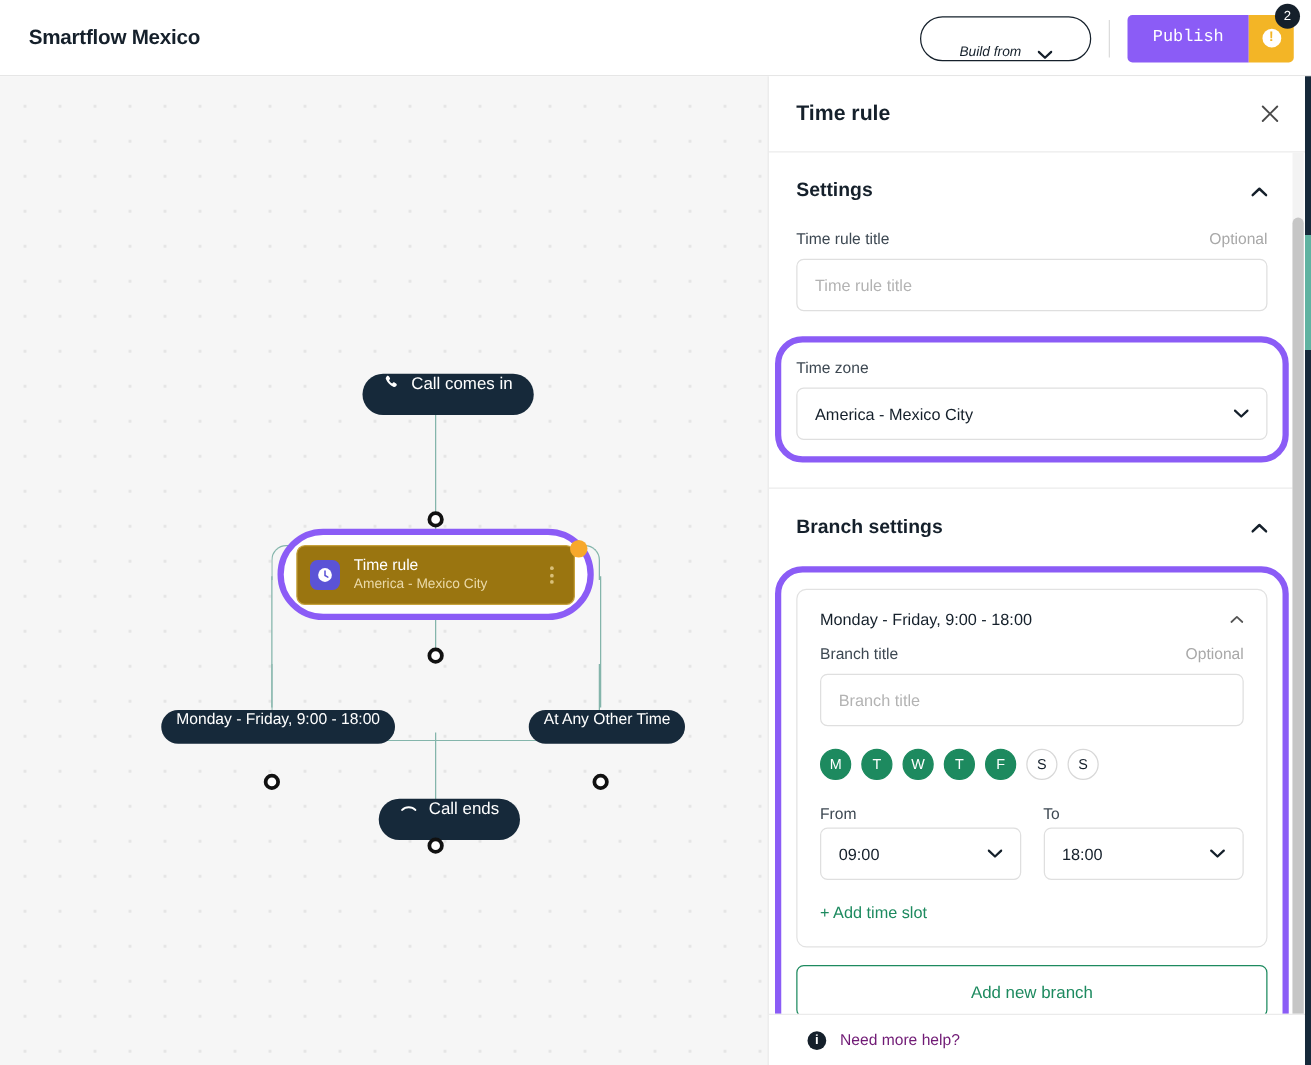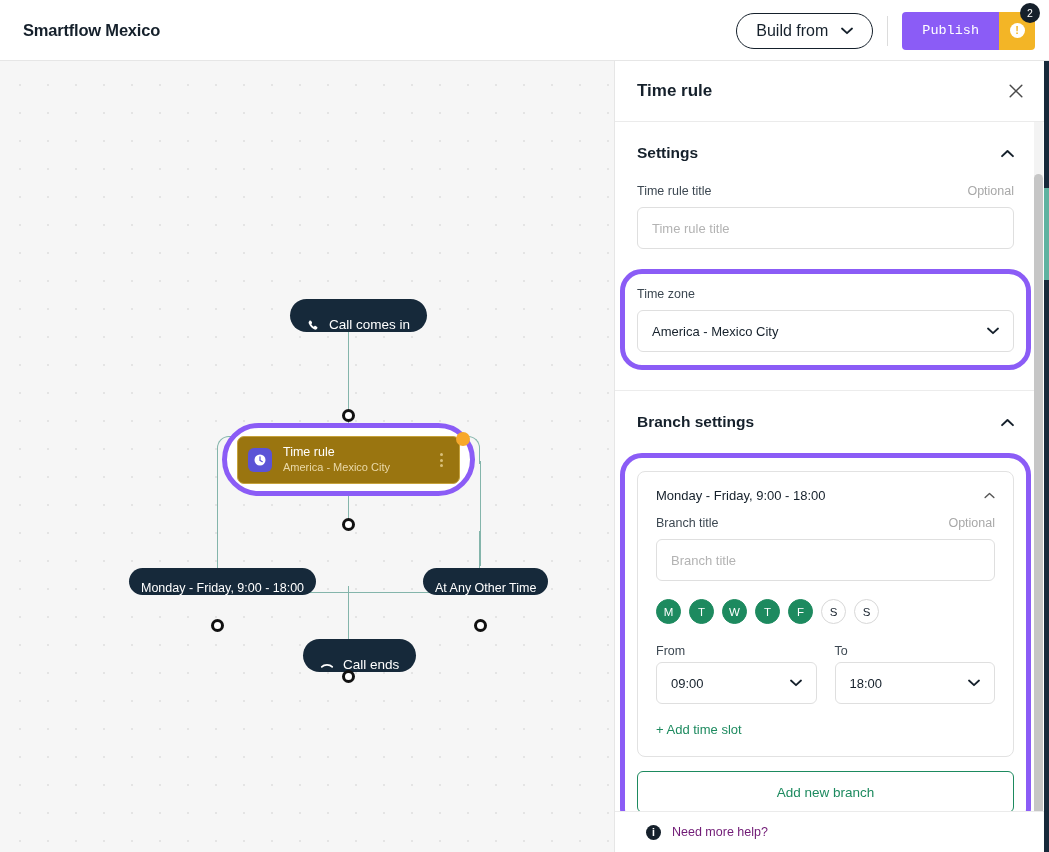--- a/index.html
+++ b/index.html
@@ -26,23 +26,23 @@
     letter-spacing: -0.2px;
   }
   .topbar-right {
     position: absolute; right: 0; top: 0; height: 61px;
     display: flex; align-items: center;
   }
   .buildfrom {
     height: 36px; min-width: 137px;
     border: 1px solid #15202b; border-radius: 20px;
     background: #fff; color: #15202b;
-    display: flex; align-items: center; justify-content: center;
+    display: flex; align-items: flex-end; justify-content: center;
     gap: 13px; padding: 0 17px;
-    font-size: 16px; cursor: pointer;
+    font-size: 11px; cursor: pointer; font-style: italic;
   }
   .divider-v {
     width: 1px; height: 30px; background: #dcdcdc; margin: 0 14px;
   }
   .publish-group { display: flex; height: 38px; position: relative; }
   .publish-btn {
     background: #8b5cf6; color: #fff;
     border: none; border-radius: 4px 0 0 4px;
     padding: 0 20px; font-size: 13.5px;
     display: flex; align-items: center; cursor: pointer;
@@ -75,21 +75,21 @@
     background-color: #f6f6f6;
     background-image: radial-gradient(#e4e4e4 1.1px, transparent 1.2px);
     background-size: 28px 28px;
     background-position: 6px 10px;
     overflow: hidden;
   }
   .pill {
     position: absolute;
     background: #16293a; color: #ffffff;
     border-radius: 20px; height: 33px;
-    display: flex; align-items: flex-end; gap: 9px;
+    display: flex; align-items: flex-start; gap: 9px;
     padding: 0 17px; font-size: 13.5px; white-space: nowrap;
     cursor: pointer; z-index: 6;
   }
   .pill.small { height: 27px; font-size: 12.5px; padding: 0 12px; border-radius: 14px; }
 
   .edge { position: absolute; background: #84b5ab; z-index: 1; }
   .edge-v { width: 1.4px; }
   .edge-box {
     position: absolute; border: 1.4px solid #84b5ab;
     border-top: none; border-radius: 0 0 12px 12px; z-index: 1;

